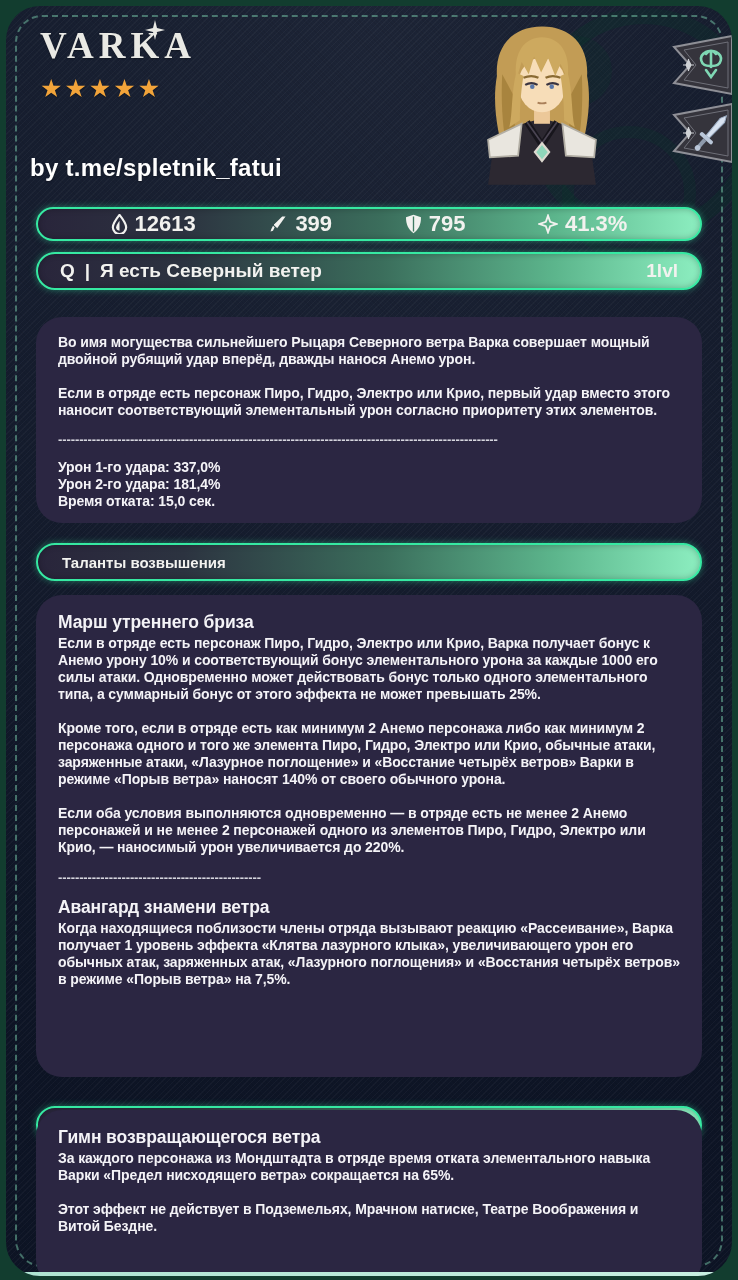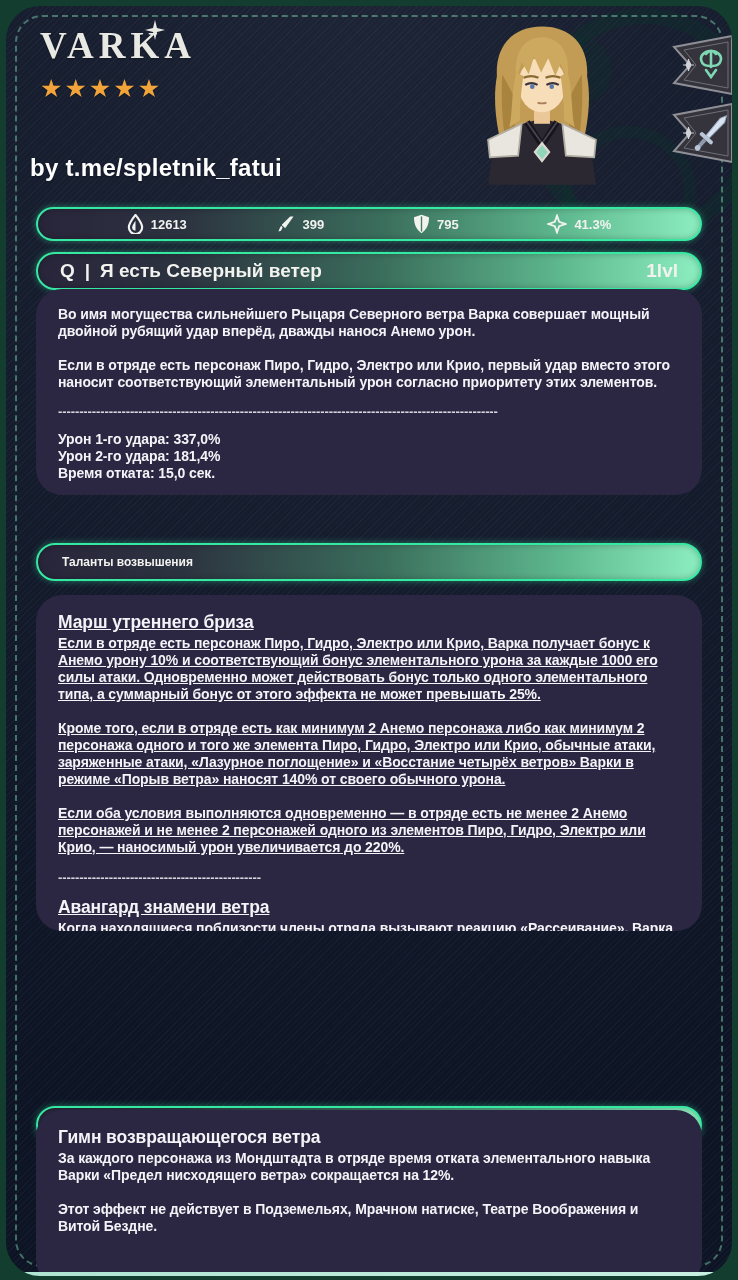--- a/index.html
+++ b/index.html
@@ -56,38 +56,38 @@
   .emblem-weapon{top:96px;}
 
   
   .bar{
     position:absolute;left:30px;width:666px;box-sizing:border-box;
     border:2px solid #36e9a2;border-radius:20px;
     background:linear-gradient(90deg,#29253b 0%,#2c3340 22%,#3b6e5c 52%,#5cb58c 78%,#8ceec0 100%);
     box-shadow:0 0 7px rgba(54,233,162,.45), inset 0 0 6px rgba(0,0,0,.25);
     color:#f2f2ef;font-weight:bold;display:flex;align-items:center;
   }
-  .statbar{top:201px;height:34px;justify-content:space-evenly;font-size:13px;}
+  .statbar{top:201px;height:34px;justify-content:space-evenly;font-size:22px;}
   .stat{display:flex;align-items:center;gap:7px;}
   .stat svg{display:block;}
   .qbar{top:246px;height:38px;justify-content:space-between;padding:0 22px;font-size:19px;}
   .qbar .left{display:flex;align-items:center;gap:10px;}
-  .section-bar{height:38px;padding:0 24px;font-size:12px;}
+  .section-bar{height:38px;padding:0 24px;font-size:15px;}
   #ascension-bar{top:537px;}
   #passive-bar{top:1100px;align-items:center;}
 
   
   .panel{
     position:absolute;left:30px;width:666px;box-sizing:border-box;
     background:#2b2642;border-radius:26px;padding:17px 22px;
     color:#f4f3f7;font-size:14px;font-weight:bold;line-height:17px;
     letter-spacing:-.1px;overflow:hidden;
   }
-  #burst-panel{top:283px;height:206px;}
-  #talents-panel{top:589px;height:336px;text-decoration:underline;}
+  #burst-panel{top:311px;height:206px;}
+  #talents-panel{top:589px;height:482px;}
   #passive-panel{top:1104px;height:176px;}
   .panel p{margin:0;}
   .panel p + p{margin-top:17px;}
   .talent-name{font-size:17.5px;margin:0;line-height:21px;}
   .talent-name + p{margin-top:2px;}
   .sep{
     margin:15px 0 14px;height:11px;line-height:11px;overflow:hidden;
     white-space:nowrap;color:#d6d6de;font-size:13px;font-weight:bold;
   }
   .burst-stats div{line-height:17px;}
@@ -239,19 +239,19 @@
     </div>
   </div>
 
   <div class="bar section-bar" id="passive-bar">
     <span>Пассивный талант</span>
   </div>
 
   <div class="panel" id="passive-panel">
     <div class="talent-block">
       <div class="talent-name">Гимн возвращающегося ветра</div>
-      <p>За каждого персонажа из Мондштадта в отряде время отката элементального навыка Варки «Предел нисходящего ветра» сокращается на 12%.</p>
+      <p>За каждого персонажа из Мондштадта в отряде время отката элементального навыка Варки «Предел нисходящего ветра» сокращается на 65%.</p>
       <p>Этот эффект не действует в Подземельях, Мрачном натиске, Театре Воображения и Витой Бездне.</p>
     </div>
   </div>
 
   <div class="edge-strip"></div>
 </div>
 
 </body></html>

